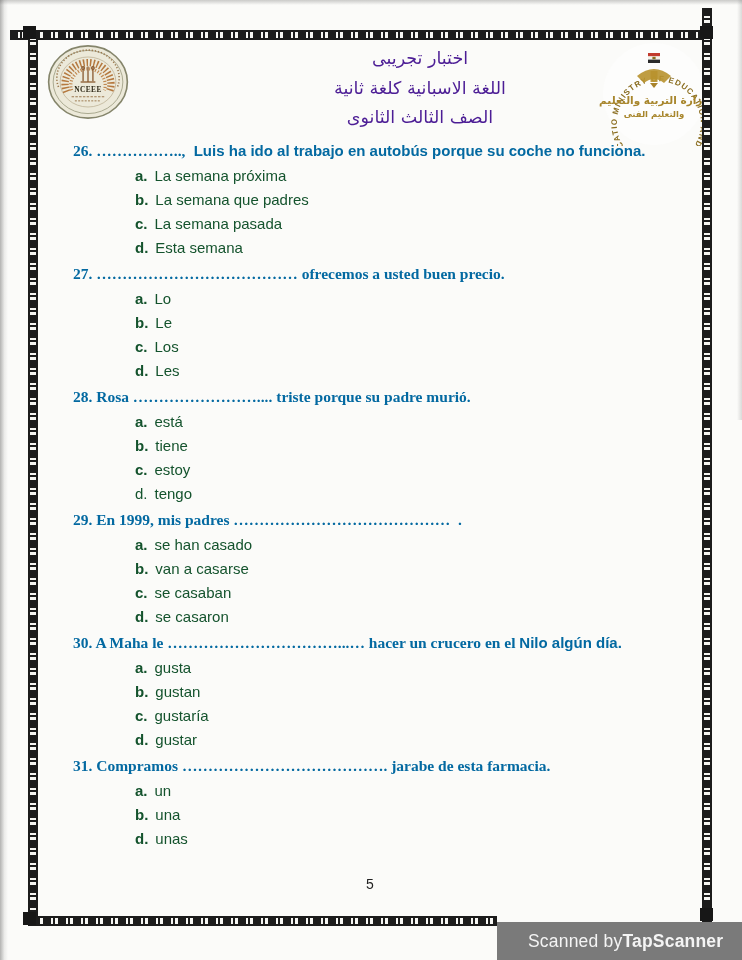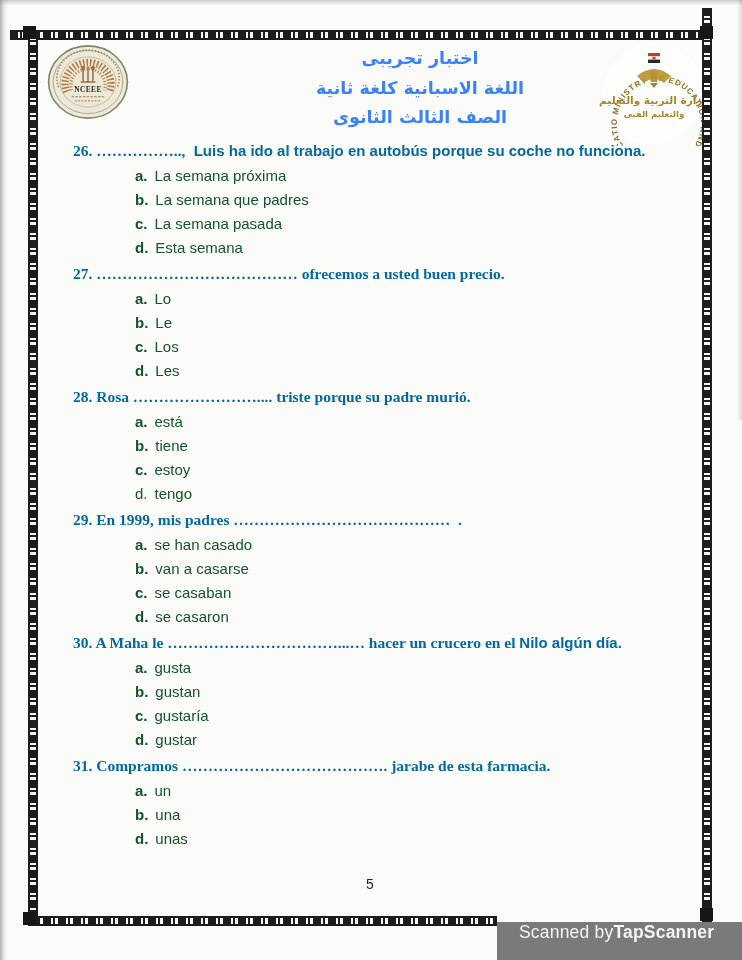--- a/index.html
+++ b/index.html
@@ -32,22 +32,22 @@
   #stub-top-left{left:10px;top:30px;width:20px;}
   #corner-tl{left:23px;top:26px;}
   #corner-tr{left:700px;top:26px;}
   #corner-bl{left:23px;top:912px;}
   #corner-br{left:700px;top:908px;}
   
   .seal{position:absolute;left:47px;top:44px;width:82px;height:76px;z-index:2;}
   .ministry{position:absolute;left:599px;top:42px;width:110px;height:104px;z-index:2;}
   .heading{
     position:absolute;left:140px;top:44px;width:560px;text-align:center;z-index:1;
-    direction:rtl;font-family:"DejaVu Sans",sans-serif;font-weight:bold;
-    font-size:17.5px;line-height:29.5px;color:#3b82f6;
+    direction:rtl;font-family:"DejaVu Sans",sans-serif;font-weight:normal;
+    font-size:17.5px;line-height:29.5px;color:#4c1d95;
   }
   
   .questions{position:absolute;left:73px;top:137px;right:34px;z-index:1;}
   .q-block{height:123px;}
   .q-line{
     font-family:"Liberation Serif",serif;font-weight:700;font-size:15.5px;
     line-height:27px;white-space:pre;color:#0369a1;
   }
   .seg-sans{font-family:"Liberation Sans",sans-serif;font-weight:700;font-size:15px;}
   .opt{
@@ -56,21 +56,21 @@
   }
   .opt-letter{font-weight:700;margin-right:7px;}
   .opt-letter.plain{font-weight:400;}
   
   .page-number{
     position:absolute;left:28px;top:876px;width:684px;text-align:center;
     font-size:14px;color:#222;z-index:1;
   }
   .tap-bar{
     position:absolute;left:497px;top:922px;right:0;bottom:0;background:#7a7a7a;z-index:5;
-    display:flex;align-items:flex-start;padding-left:22px;box-sizing:border-box;
+    display:flex;align-items:center;padding-left:31px;box-sizing:border-box;
     color:#f4f4f4;font-size:17.5px;letter-spacing:.2px;
   }
   .tap-bar .brand{font-weight:700;}
 </style>
 </head>
 <body>
 
 <div class="scan-edge-left"></div>
 <div class="scan-edge-top"></div>
 <div class="scan-edge-right"></div>

